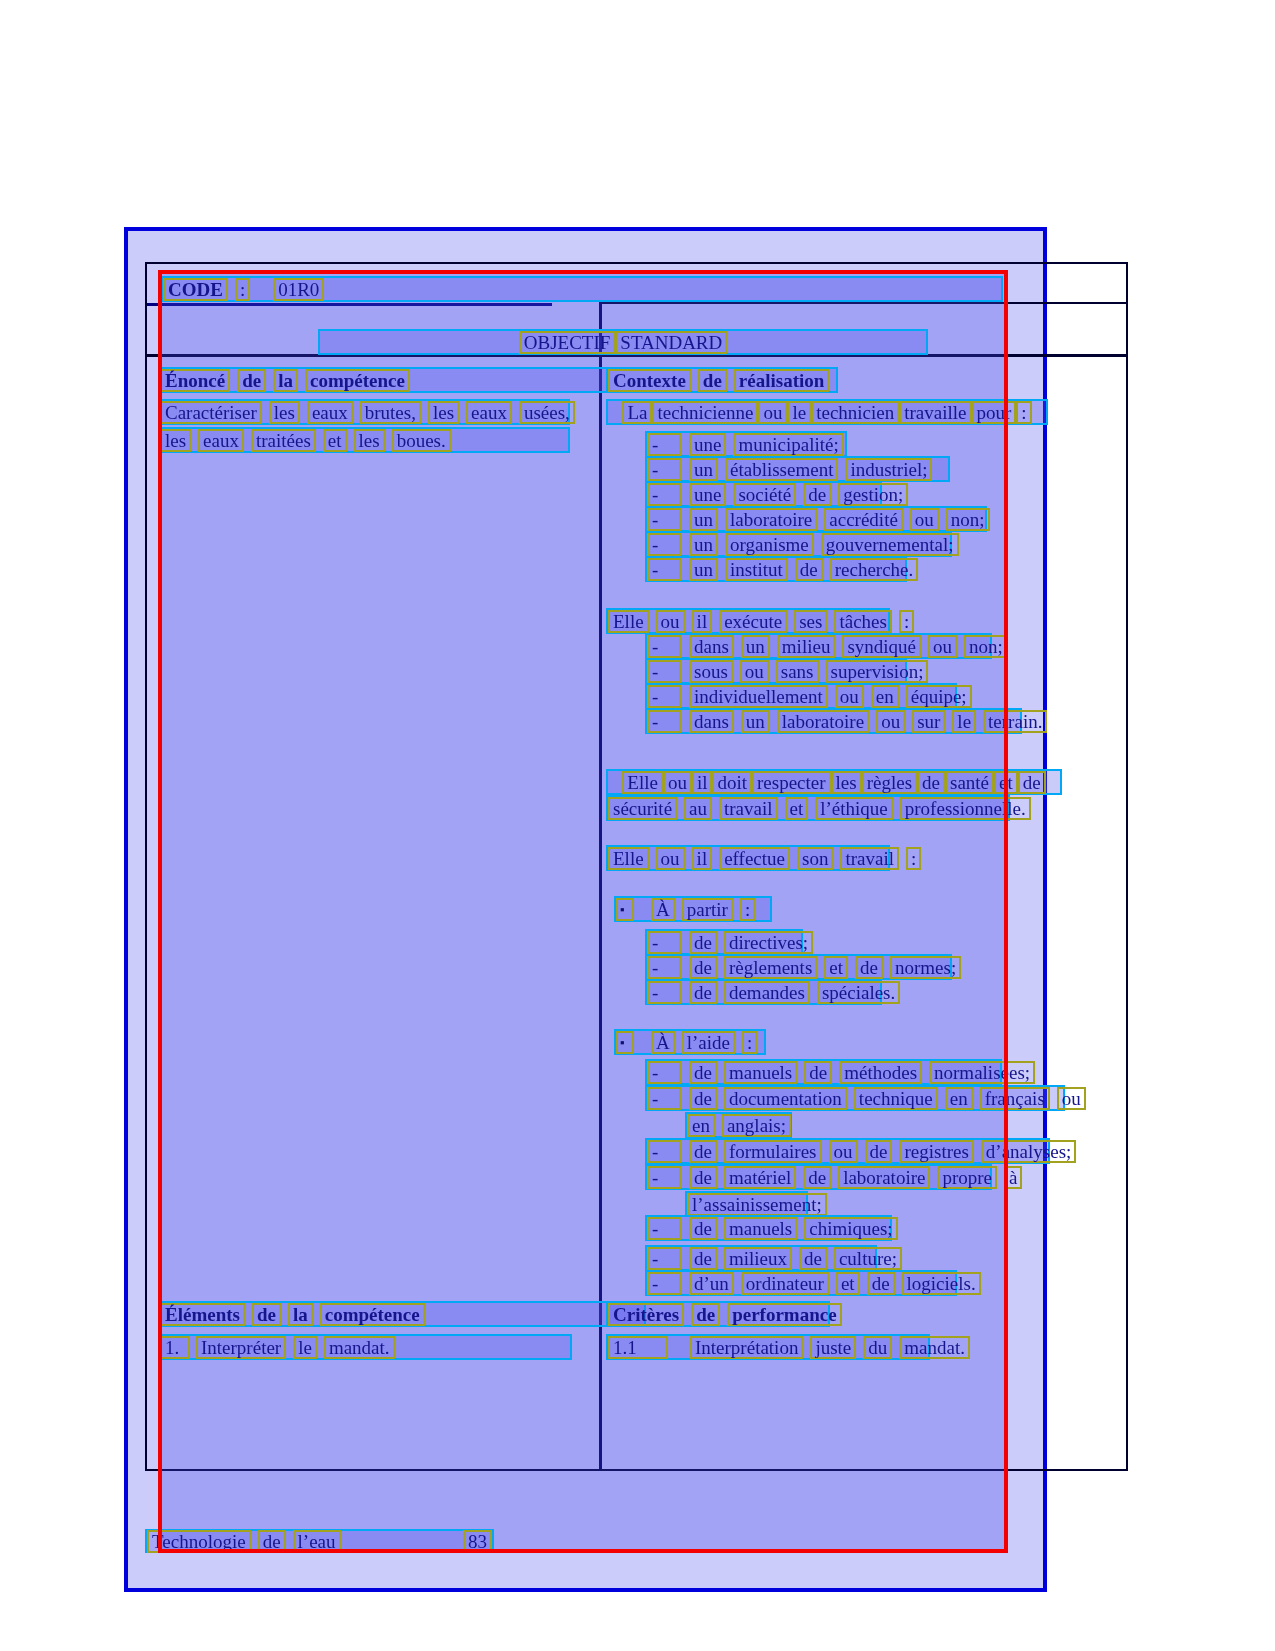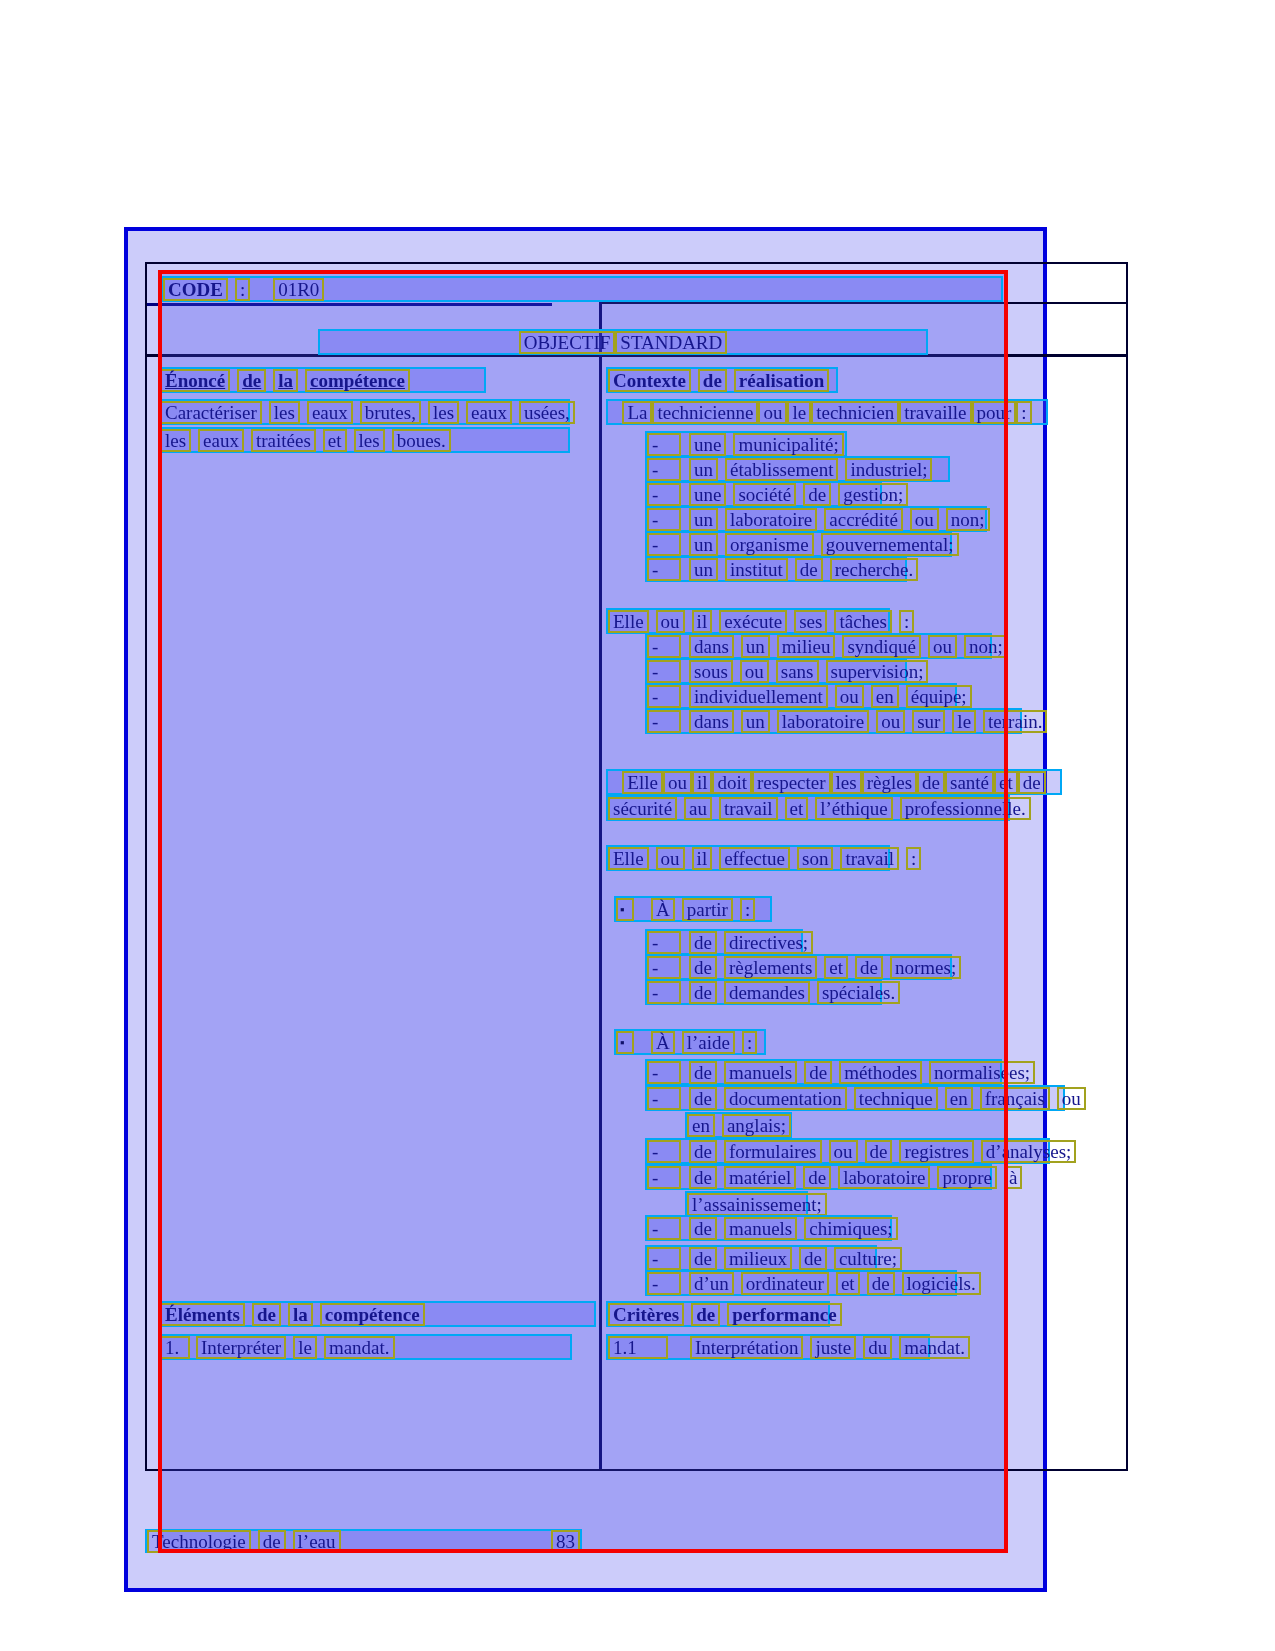--- a/index.html
+++ b/index.html
@@ -59,21 +59,21 @@
   <div id="lines-layer">
       <div class="tline" style="left: 161px; top: 276px; width: 842px;">
         <span class="word b">CODE</span>
         <span class="word">:</span>
         <span class="word" style="margin-left: 16px; text-align: right;">01R0</span>
       </div>
       <div class="tline justify" style="left: 318px; top: 329px; width: 610px;">
         <span class="word">OBJECTIF</span>
         <span class="word">STANDARD</span>
       </div>
-      <div class="tline bold" style="left: 158px; top: 367px; width: 328px; text-decoration: underline;">
+      <div class="tline bold" style="left: 158px; top: 367px; width: 452px;">
         <span class="word">Énoncé</span>
         <span class="word">de</span>
         <span class="word">la</span>
         <span class="word">compétence</span>
       </div>
       <div class="tline" style="left: 158px; top: 399px; width: 412px;">
         <span class="word">Caractériser</span>
         <span class="word">les</span>
         <span class="word">eaux</span>
         <span class="word">brutes,</span>
@@ -302,21 +302,21 @@
         <span class="word">culture;</span>
       </div>
       <div class="tline" style="left: 645px; top: 1270px; width: 312px;">
         <span class="word dash">-</span>
         <span class="word">d’un</span>
         <span class="word">ordinateur</span>
         <span class="word">et</span>
         <span class="word">de</span>
         <span class="word">logiciels.</span>
       </div>
-      <div class="tline bold" style="left: 158px; top: 1301px; width: 438px;">
+      <div class="tline bold" style="left: 158px; top: 1301px; width: 488px;">
         <span class="word">Éléments</span>
         <span class="word">de</span>
         <span class="word">la</span>
         <span class="word">compétence</span>
       </div>
       <div class="tline bold" style="left: 606px; top: 1301px; width: 224px;">
         <span class="word">Critères</span>
         <span class="word">de</span>
         <span class="word">performance</span>
       </div>
@@ -326,21 +326,21 @@
         <span class="word">le</span>
         <span class="word">mandat.</span>
       </div>
       <div class="tline" style="left: 606px; top: 1334px; width: 324px;">
         <span class="word num2">1.1</span>
         <span class="word">Interprétation</span>
         <span class="word">juste</span>
         <span class="word">du</span>
         <span class="word">mandat.</span>
       </div>
-      <div class="tline" style="left: 145px; top: 1529px; width: 437px; height: 24px;">
+      <div class="tline" style="left: 145px; top: 1529px; width: 349px; height: 24px;">
         <span class="word">Technologie</span>
         <span class="word">de</span>
         <span class="word">l’eau</span>
         <span class="word push">83</span>
       </div>
     </div>
   <div id="region-red-box"></div>
 </div>
 
 </body></html>

